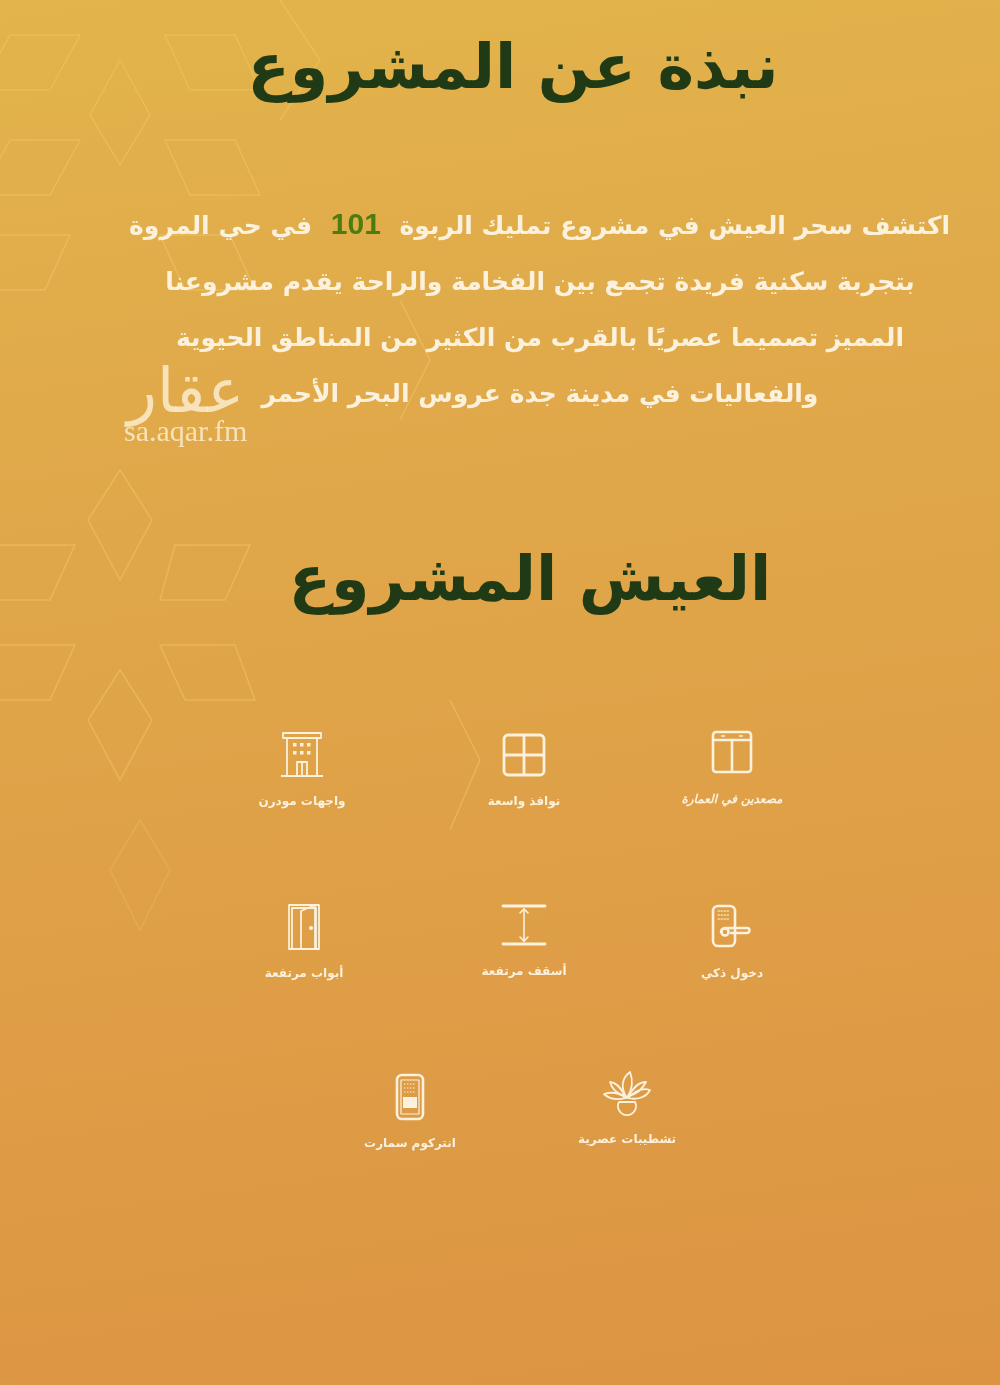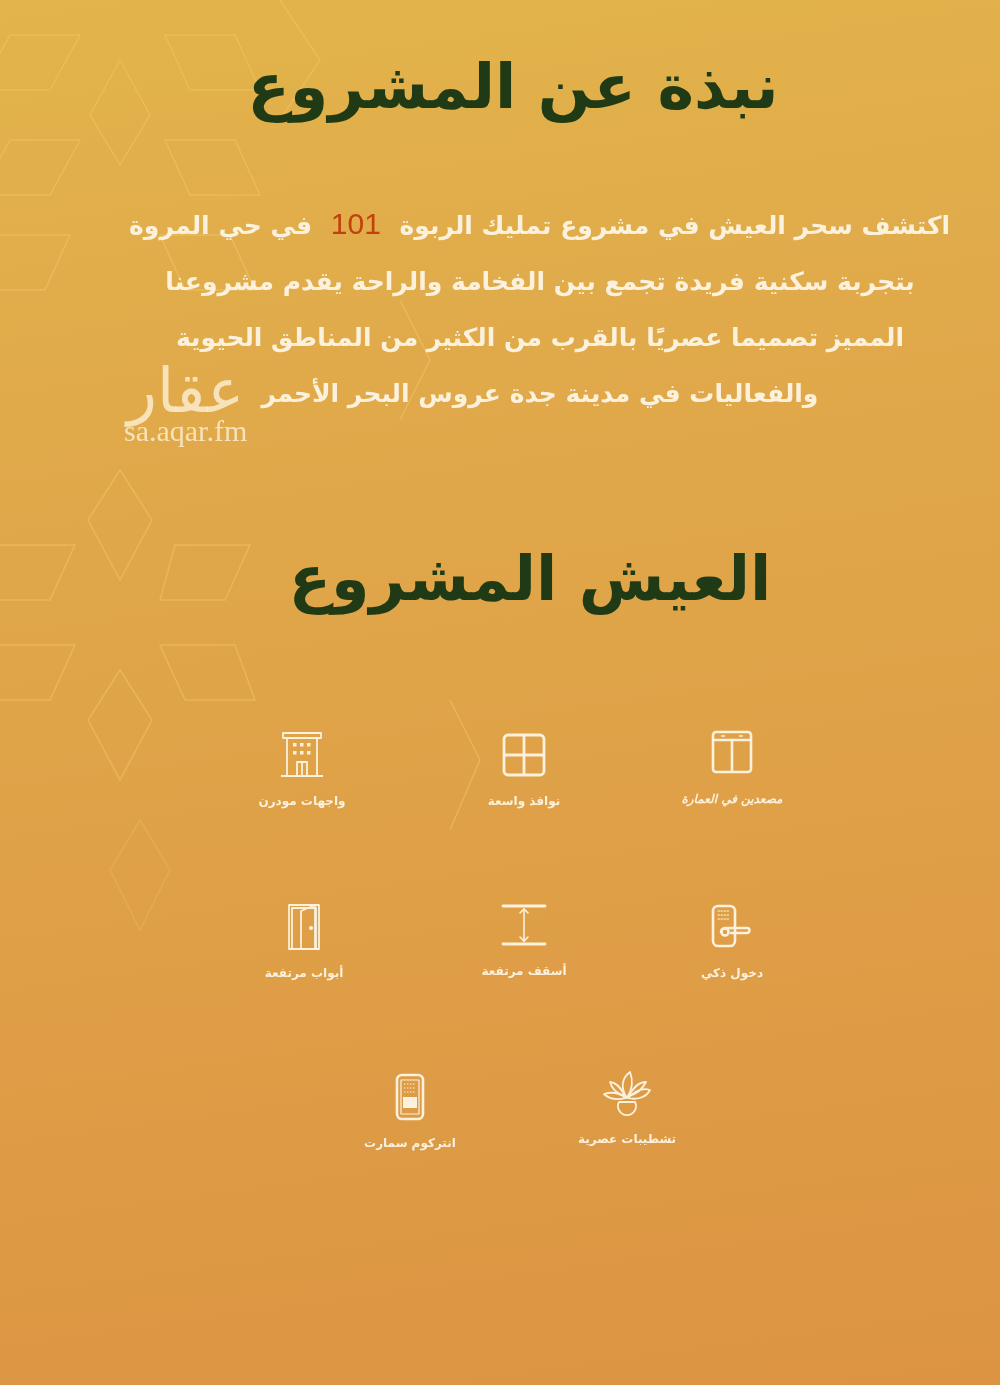--- a/index.html
+++ b/index.html
@@ -18,34 +18,34 @@
     .title {
       position: absolute;
       left: 0; width: 1000px;
       text-align: center;
       color: #1F3A15;
       font-weight: bold;
       font-size: 62px;
       line-height: 1;
       letter-spacing: 0;
     }
-    #title-about { top: 56px; padding-left: 26px; text-align: center; }
+    #title-about { top: 36px; padding-left: 26px; text-align: center; }
     #title-features { top: 548px; padding-left: 60px; }
 
     .about {
       position: absolute;
       top: 196px; left: 130px; width: 820px;
       text-align: center;
       color: #FBF1DC;
       font-weight: bold;
       font-size: 25px;
       line-height: 56px;
     }
     .about .line { display: block; white-space: nowrap; }
-    .about .num { color: #c2410c; font-size: 30px; font-family: "Liberation Sans", sans-serif; font-weight: normal; padding: 0 10px; }
+    .about .num { color: #4d7c0f; font-size: 30px; font-family: "Liberation Sans", sans-serif; font-weight: bold; padding: 0 10px; }
 
     .watermark {
       position: absolute;
       left: 124px; top: 360px;
       color: rgba(250, 236, 205, 0.85);
       text-align: center;
       direction: ltr;
     }
     .watermark .wm-ar { display: block; font-size: 62px; line-height: 62px; font-family: "DejaVu Sans", sans-serif; }
     .watermark .wm-url { display: block; font-size: 30px; line-height: 22px; font-family: "Liberation Serif", serif; margin-top: -2px; }

